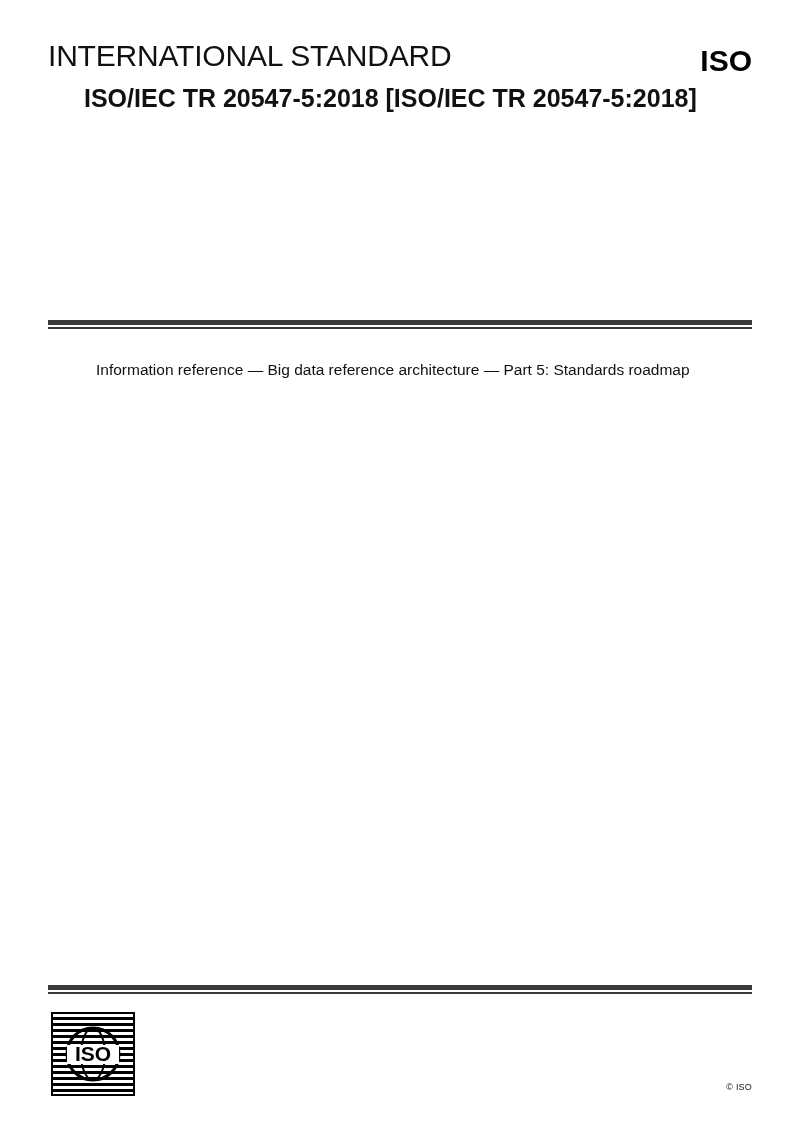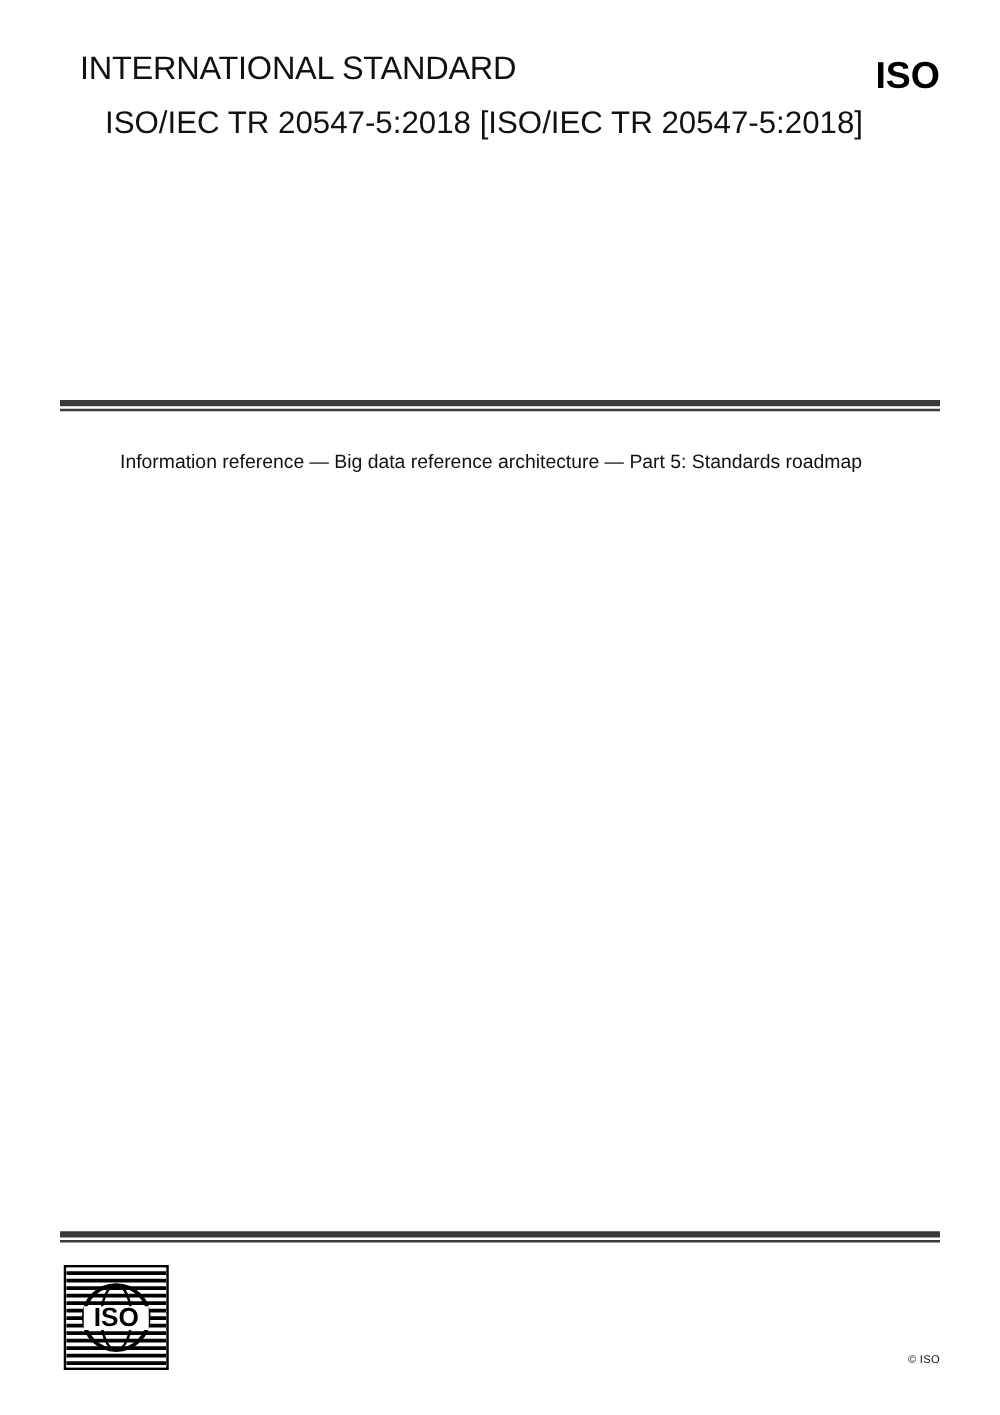--- a/index.html
+++ b/index.html
@@ -25,42 +25,41 @@
     left: 0;
     top: 0;
     width: 800px;
     height: 160px;
   }
   .doc-type {
     position: absolute;
     left: 48px;
     top: 40px;
     width: 520px;
-    font-size: 26px;
+    font-size: 30px;
     line-height: 1.08;
     font-weight: 400;
     letter-spacing: -0.2px;
     color: #111111;
-    margin-left: 16px;
   }
   .iso-logo-text {
     position: absolute;
     right: 48px;
     top: 44px;
     font-size: 30px;
     font-weight: bold;
     letter-spacing: 0px;
     color: #000000;
   }
   .doc-number {
     position: absolute;
     left: 84px;
     top: 84px;
     font-size: 25px;
-    font-weight: 400;
+    font-weight: 700;
     color: #111111;
     white-space: nowrap;
   }
 
   
   .rule-top {
     position: absolute;
     left: 48px;
     top: 320px;
     width: 704px;

